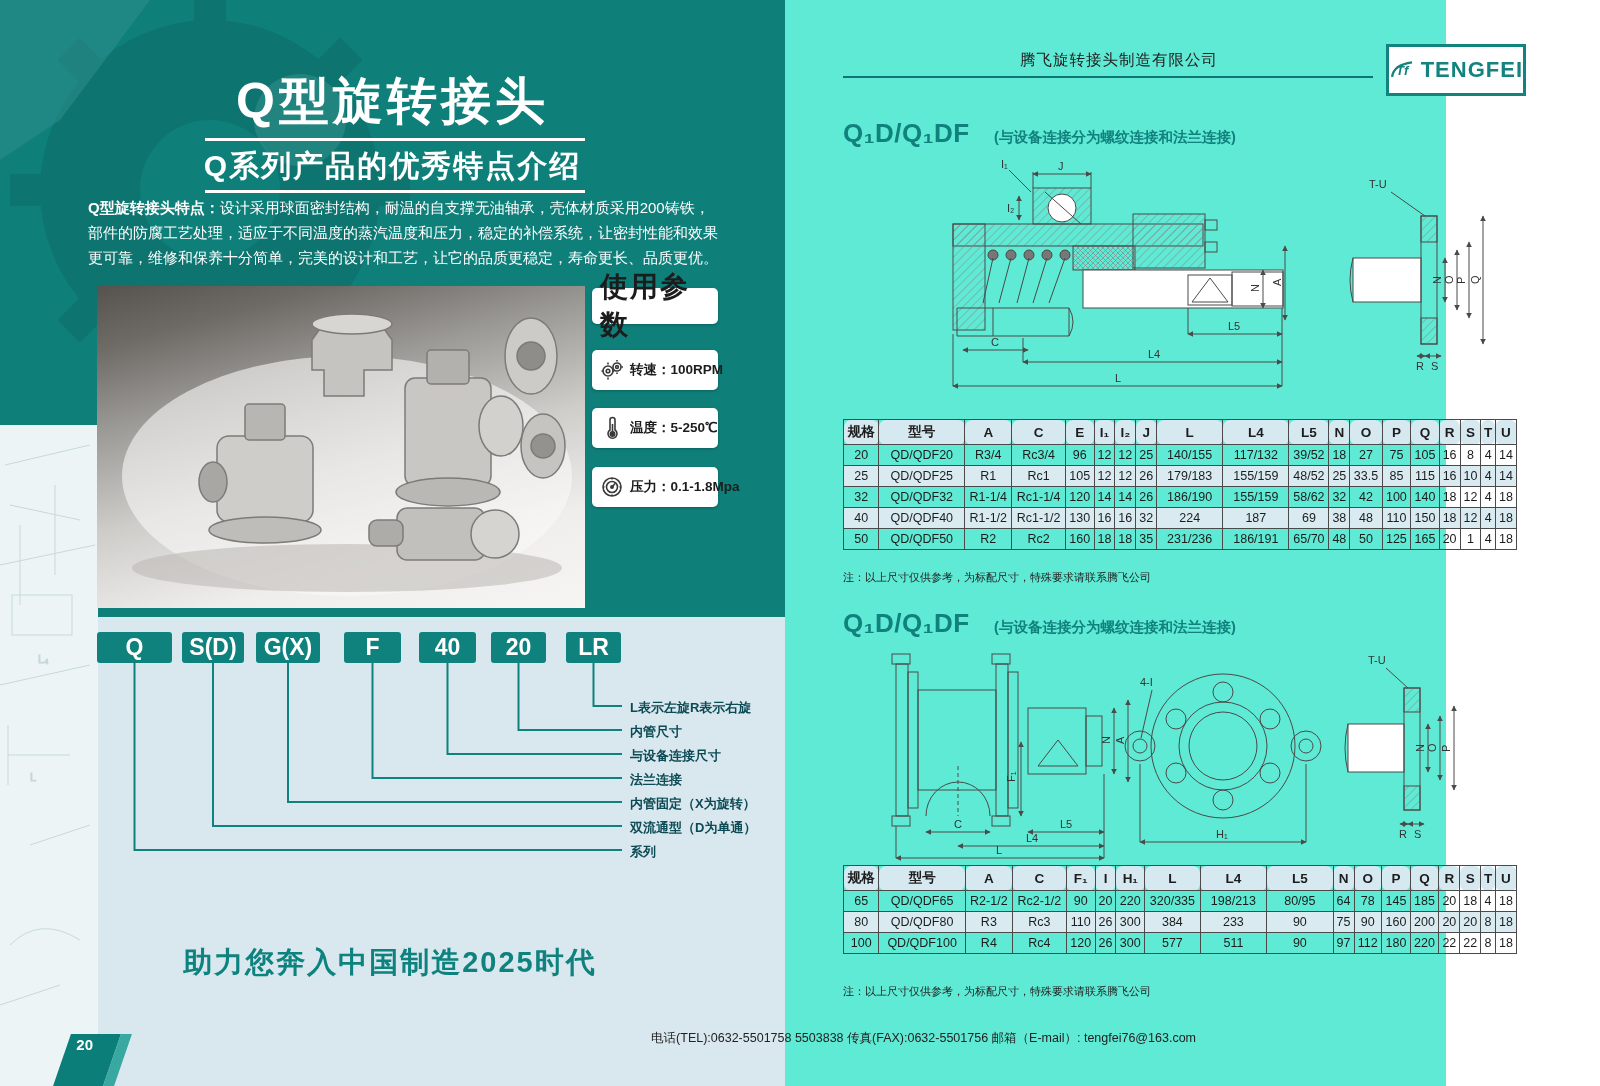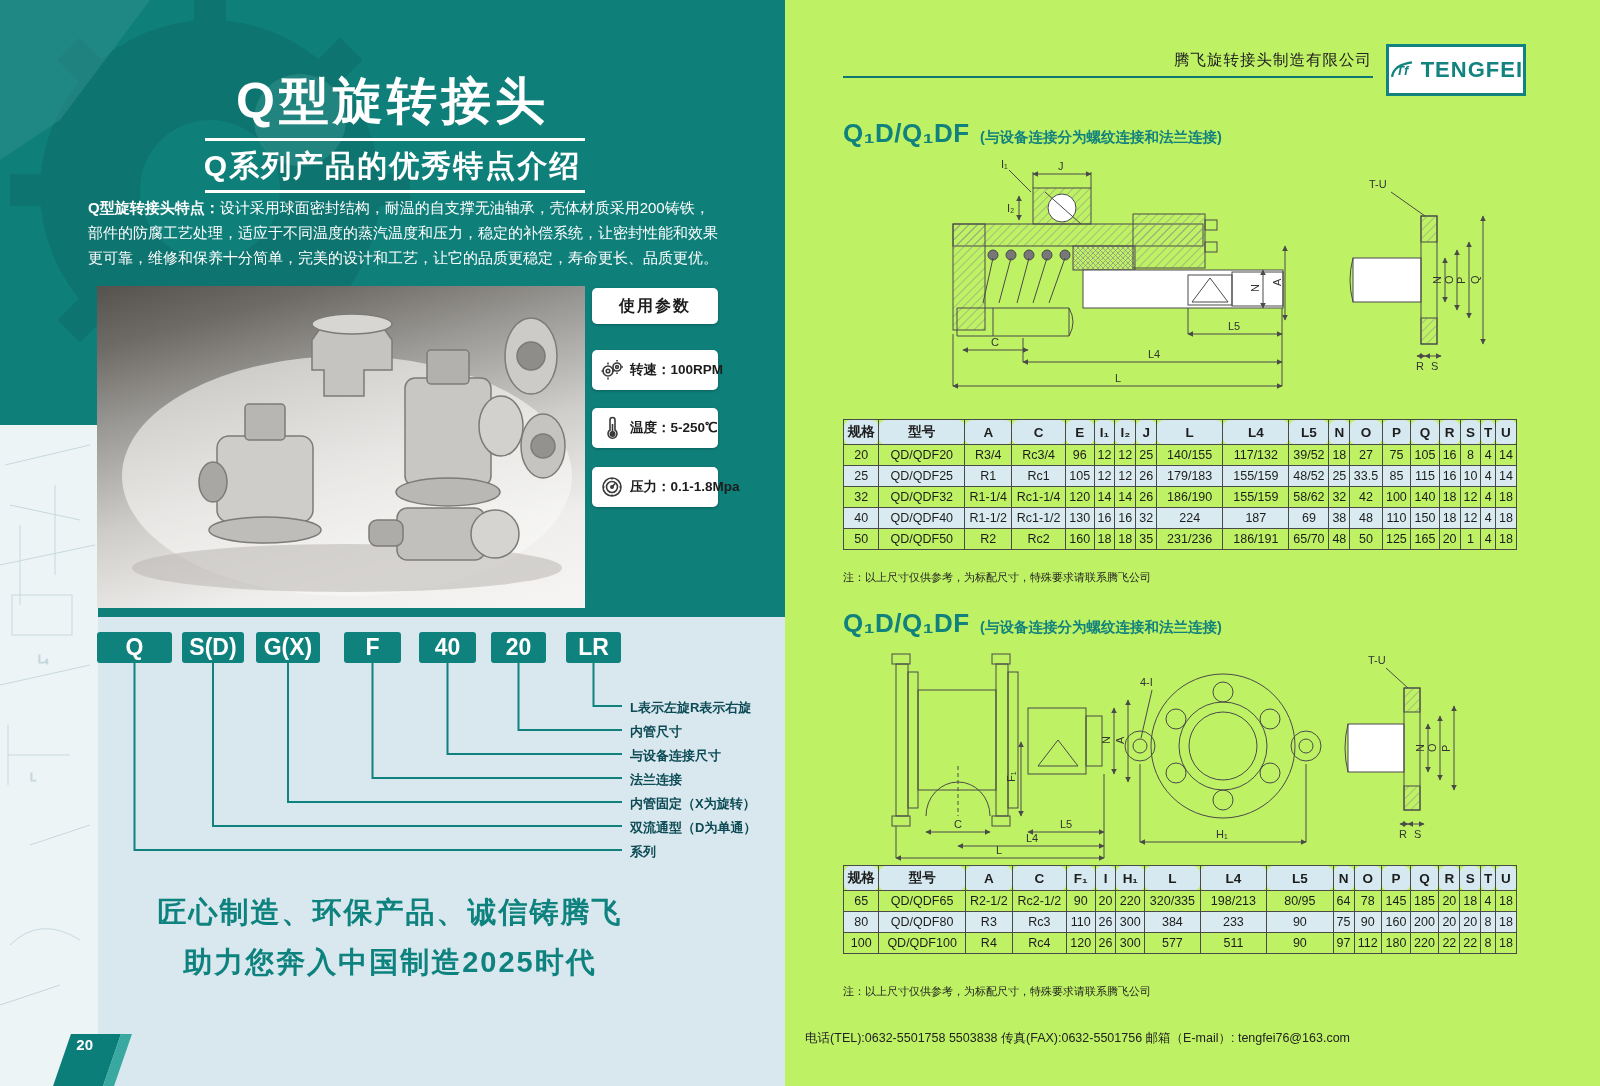--- a/index.html
+++ b/index.html
@@ -21,47 +21,47 @@
           font-size:30px;font-weight:bold;letter-spacing:2px;}
   .lp-par{position:absolute;left:88px;top:196px;width:632px;color:#ffffff;font-size:15px;line-height:1.65;}
   .lp-par b{font-weight:bold;}
 
   .photo{position:absolute;left:97px;top:286px;width:488px;height:322px;
          background:linear-gradient(165deg,#56534f 0%,#6e6b67 14%,#9b9995 32%,#cfcdca 55%,#efeeec 78%,#f6f5f3 100%);}
   .pbox{position:absolute;left:592px;width:126px;background:#ffffff;border-radius:5px;
         box-shadow:0 1px 3px rgba(0,0,0,.25);display:flex;align-items:center;padding:0 8px;color:#1c1c1c;}
   .pbox .ic{width:24px;height:24px;flex:0 0 24px;margin-right:6px;}
   .pbox .pl{font-size:13.5px;font-weight:bold;white-space:nowrap;}
-  .pbox-head{justify-content:center;font-size:16px;font-weight:bold;letter-spacing:2px;}
+  .pbox-head{justify-content:center;font-size:28px;font-weight:bold;letter-spacing:2px;}
 
   .mbox{position:absolute;top:632px;height:31px;background:#0f827e;color:#fff;font-weight:bold;
         font-size:23px;display:flex;align-items:center;justify-content:center;border-radius:3px;}
   .code-lines{position:absolute;left:0;top:0;width:785px;height:1086px;pointer-events:none;}
   .code-label{position:absolute;left:630px;color:#0c4a55;font-size:13px;font-weight:bold;white-space:nowrap;}
 
   .slogan{position:absolute;left:60px;width:660px;text-align:center;color:#0e827e;font-weight:bold;font-size:29px;letter-spacing:2px;}
 
   .badge{position:absolute;top:1034px;width:50px;height:52px;background:#0b7e7a;transform:skewX(-19deg);}
   .badge .stripe{position:absolute;top:0;width:11px;height:100%;background:#39a8a1;}
   .badge .num{position:absolute;top:2px;color:#fff;font-size:15px;font-weight:bold;transform:skewX(19deg);}
   .badge-20{left:62px;}
   .badge-20 .stripe{right:-11px;}
   .badge-20 .num{left:9px;}
 
   
-  .page-right{position:absolute;left:785px;top:0;width:815px;height:1086px;background:#bef264;}
+  .page-right{position:absolute;left:785px;top:0;width:661px;height:1086px;background:#5eead4;}
   .company{position:absolute;right:228px;top:50px;font-size:15.5px;color:#222;letter-spacing:1px;}
   .head-rule{position:absolute;left:58px;top:76px;width:530px;height:2px;background:#0e7672;}
   .logo-box{position:absolute;left:601px;top:44px;width:140px;height:52px;border:3px solid #12837f;
             background:#fff;display:flex;align-items:center;justify-content:center;gap:4px;}
   .logo-text{color:#12837f;font-size:22px;font-weight:bold;letter-spacing:1px;}
 
   .sec-title{position:absolute;left:58px;color:#11817d;white-space:nowrap;}
   .sec-title .model{font-size:26px;font-weight:bold;letter-spacing:.5px;}
-  .sec-title .note{font-size:14.5px;font-weight:bold;margin-left:6px;}
+  .sec-title .note{font-size:14.5px;font-weight:bold;margin-left:20px;}
 
   .drawing{position:absolute;}
   .drawing svg{display:block;}
 
   .dim-table{border-collapse:collapse;table-layout:auto;width:674px;text-align:center;color:#1d1d1d;}
   .dim-table th,.dim-table td{border:1px solid #4a4a4a;padding:3px 2px;}
   .dim-table thead th{background:#d6e9f0;font-size:13.5px;font-weight:bold;border-radius:7px;}
   .dim-table td{font-size:12.5px;}
   .dim-table tbody tr:nth-child(even){background:#d9ebf1;}
   .dim-table td:nth-child(2){min-width:78px;}
@@ -205,21 +205,20 @@
     </svg>
 
     <div class="code-label" style="top:699px">L表示左旋R表示右旋</div>
     <div class="code-label" style="top:723px">内管尺寸</div>
     <div class="code-label" style="top:747px">与设备连接尺寸</div>
     <div class="code-label" style="top:771px">法兰连接</div>
     <div class="code-label" style="top:795px">内管固定（X为旋转）</div>
     <div class="code-label" style="top:819px">双流通型（D为单通）</div>
     <div class="code-label" style="top:843px">系列</div>
 
-    <div class="slogan" style="top:893px">匠心制造、环保产品、诚信铸腾飞</div>
     <div class="slogan" style="top:943px">助力您奔入中国制造2025时代</div>
 
     <div class="badge badge-20">
       <div class="stripe"></div>
       <div class="num">20</div>
     </div>
   </div>
 
   <div class="page-right">
 

